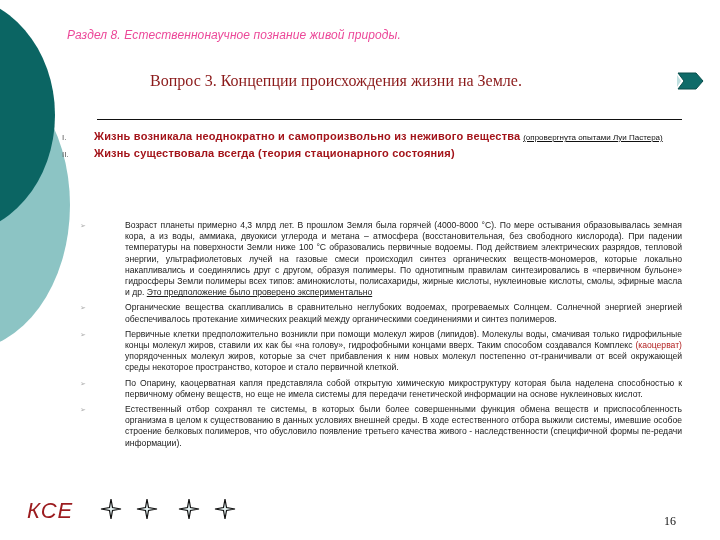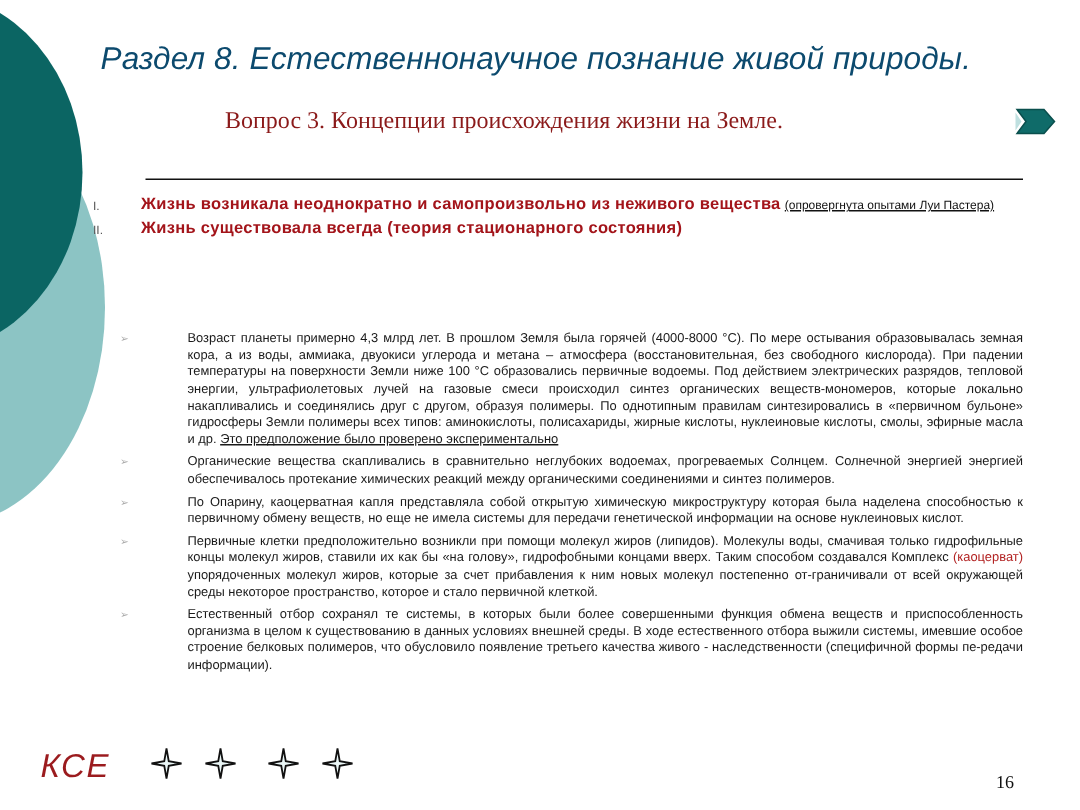--- a/index.html
+++ b/index.html
@@ -1,19 +1,19 @@
 <!DOCTYPE html>
 <html><head>
 <meta charset="utf-8">
 <style>
   html, body { margin:0; padding:0; }
   body { width:720px; height:540px; background:#ffffff; position:relative; overflow:hidden; font-family:"Liberation Sans", sans-serif; color:#111; }
   .circle-light { position:absolute; left:-140px; top:60px; width:210px; height:290px; border-radius:50%; background:#8cc4c4; }
   .circle-dark { position:absolute; left:-150px; top:-5px; width:205px; height:240px; border-radius:50%; background:#0b6563; }
-  .section-title { position:absolute; left:67px; top:28px; font-size:21px; font-style:italic; color:#0c4a6e; letter-spacing:0.1px; }
+  .section-title { position:absolute; left:67px; top:28px; font-size:12px; font-style:italic; color:#ec4899; letter-spacing:0.1px; }
   .question-title { position:absolute; left:150px; top:72px; font-family:"Liberation Serif", serif; font-size:16px; color:#8b1a1a; }
   .nav-arrow { position:absolute; left:676px; top:72px; width:28px; height:18px; }
   .rule { position:absolute; left:97px; top:119px; width:585px; height:1px; background:#111; }
   .list { position:absolute; left:62px; top:130px; width:620px; }
   .row { display:flex; align-items:flex-start; }
   .num { width:32px; font-size:8px; color:#555; padding-top:3px; flex-shrink:0; }
   .content { flex:1; font-size:10px; line-height:13px; }
   .heading { color:#a3141a; font-weight:bold; font-size:11px; letter-spacing:0.2px; }
   .note { color:#111; font-size:8px; text-decoration:underline; }
   .bullets { position:absolute; left:80px; top:220px; width:602px; }
@@ -64,29 +64,29 @@
       <span>Возраст планеты примерно 4,3 млрд лет. В прошлом Земля была горячей (4000-8000 °С). По мере остывания образовывалась земная кора, а из воды, аммиака, двуокиси углерода и метана – атмосфера (восстановительная, без свободного кислорода). При падении температуры на поверхности Земли ниже 100 °С образовались первичные водоемы. Под действием электрических разрядов, тепловой энергии, ультрафиолетовых лучей на газовые смеси происходил синтез органических веществ-мономеров, которые локально накапливались и соединялись друг с другом, образуя полимеры. По однотипным правилам синтезировались в «первичном бульоне» гидросферы Земли полимеры всех типов: аминокислоты, полисахариды, жирные кислоты, нуклеиновые кислоты, смолы, эфирные масла и др.</span>
       <span class="u">Это предположение было проверено экспериментально</span>
     </div>
   </div>
   <div class="bullet">
     <span class="bmark">➢</span>
     <div class="btext"><span>Органические вещества скапливались в сравнительно неглубоких водоемах, прогреваемых Солнцем. Солнечной энергией энергией обеспечивалось протекание химических реакций между органическими соединениями и синтез полимеров.</span></div>
   </div>
   <div class="bullet">
     <span class="bmark">➢</span>
-    <div class="btext"><span>По Опарину, каоцерватная капля представляла собой открытую химическую микроструктуру которая была наделена способностью к первичному обмену веществ, но еще не имела системы для передачи генетической информации на основе нуклеиновых кислот.</span></div>
-  </div>
-  <div class="bullet">
-    <span class="bmark">➢</span>
     <div class="btext">
       <span>Первичные клетки предположительно возникли при помощи молекул жиров (липидов). Молекулы воды, смачивая только гидрофильные концы молекул жиров, ставили их как бы «на голову», гидрофобными концами вверх. Таким способом создавался Комплекс</span>
       <span class="red">(каоцерват)</span>
       <span>упорядоченных молекул жиров, которые за счет прибавления к ним новых молекул постепенно от-граничивали от всей окружающей среды некоторое пространство, которое и стало первичной клеткой.</span>
     </div>
+  </div>
+  <div class="bullet">
+    <span class="bmark">➢</span>
+    <div class="btext"><span>По Опарину, каоцерватная капля представляла собой открытую химическую микроструктуру которая была наделена способностью к первичному обмену веществ, но еще не имела системы для передачи генетической информации на основе нуклеиновых кислот.</span></div>
   </div>
   <div class="bullet">
     <span class="bmark">➢</span>
     <div class="btext"><span>Естественный отбор сохранял те системы, в которых были более совершенными функция обмена веществ и приспособленность организма в целом к существованию в данных условиях внешней среды. В ходе естественного отбора выжили системы, имевшие особое строение белковых полимеров, что обусловило появление третьего качества живого - наследственности (специфичной формы пе-редачи информации).</span></div>
   </div>
 </div>
 
 <div class="logo">КСЕ</div>
 
 <div class="stars">

